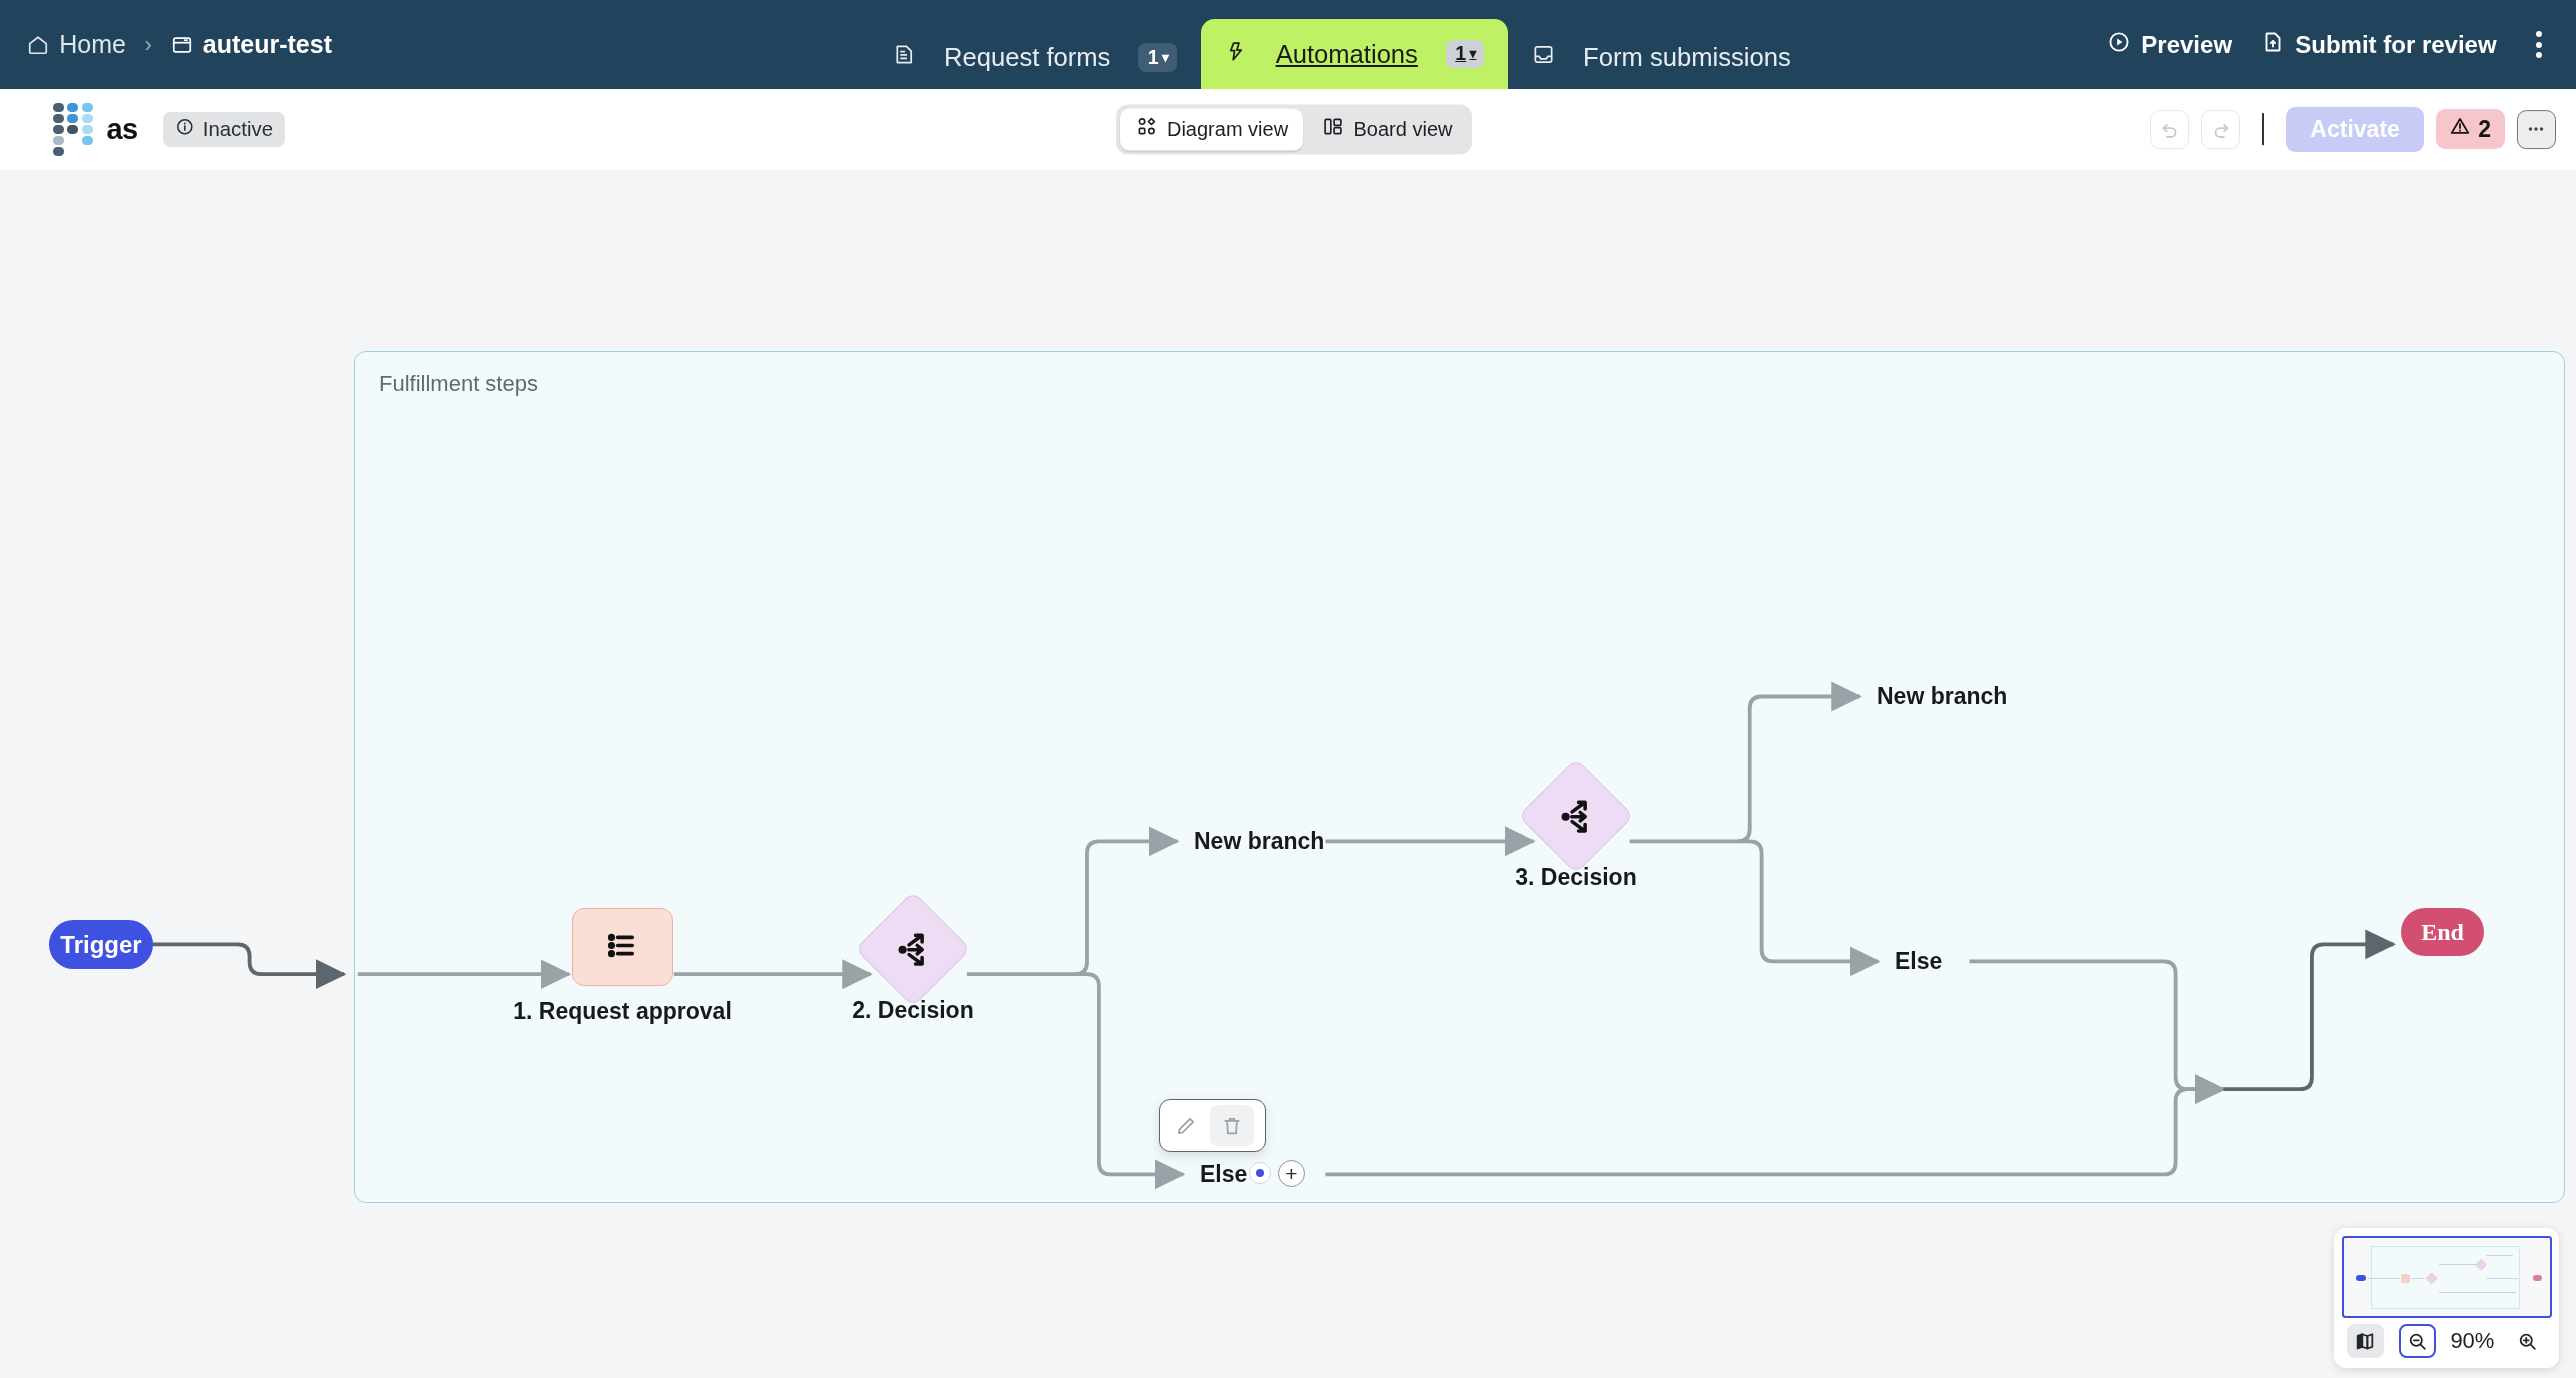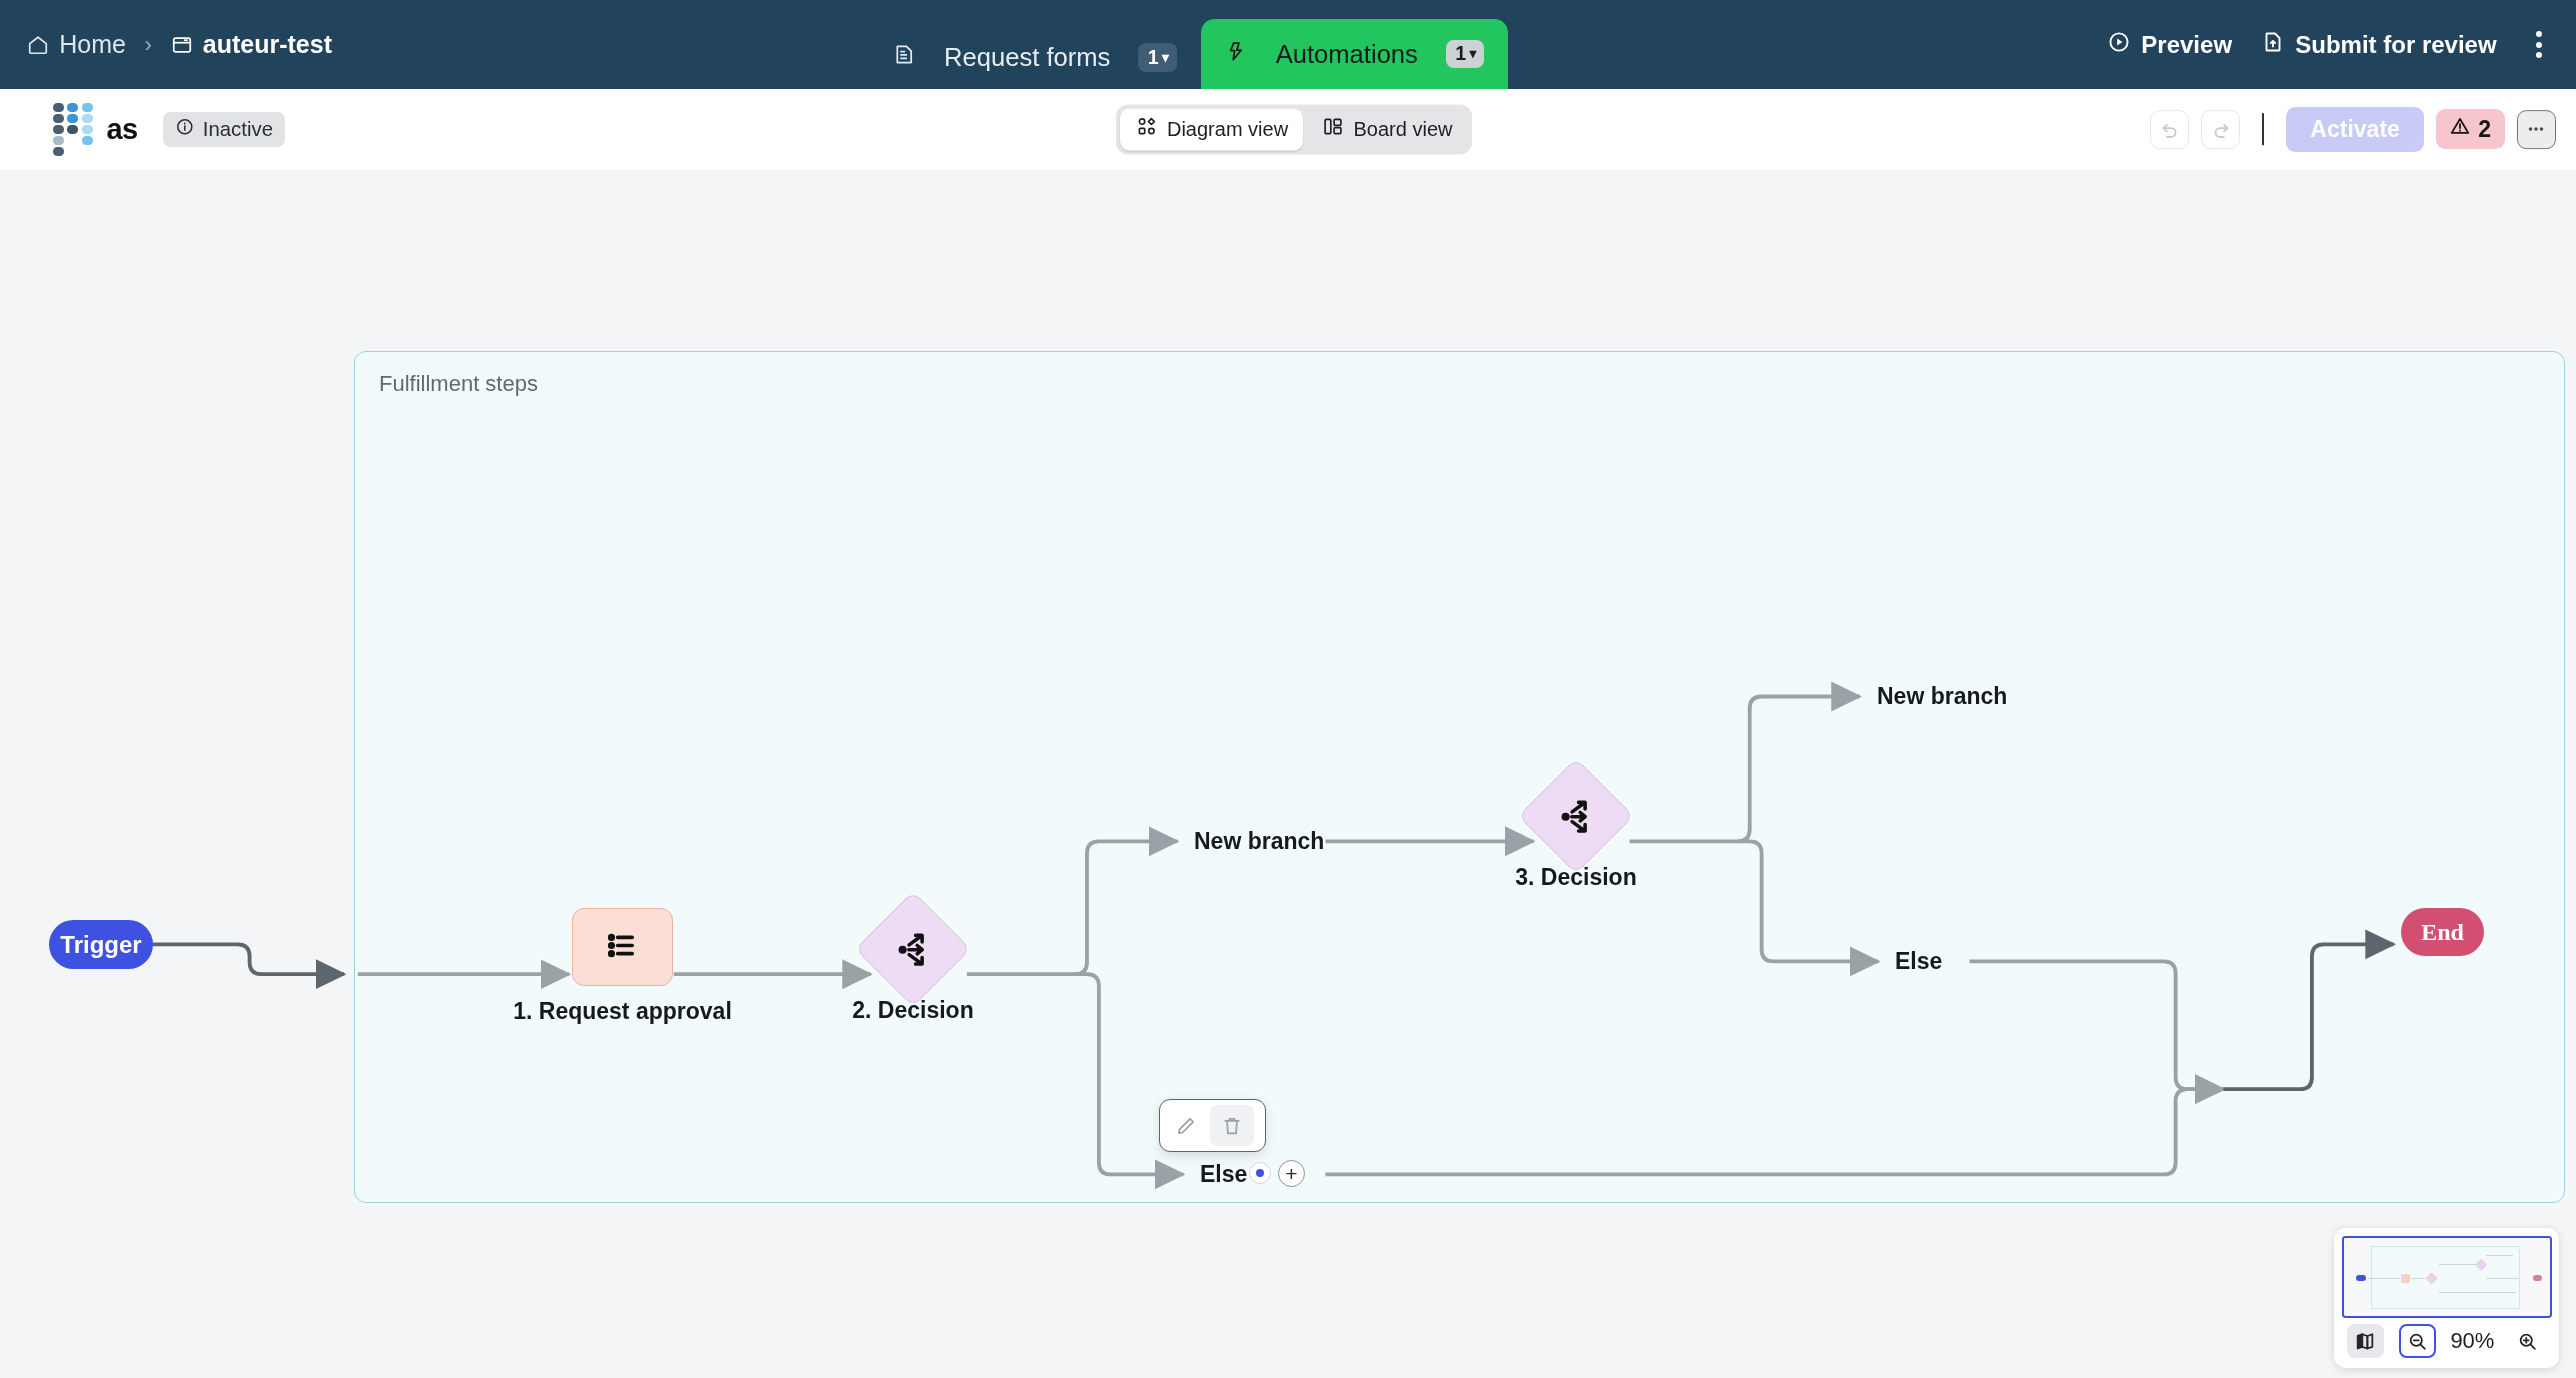--- a/index.html
+++ b/index.html
@@ -42,22 +42,23 @@
     display: flex; align-items: flex-end; height: 89px;
   }
   .tab {
     display: flex; align-items: center; gap: 28px;
     height: 63px; padding: 0 24px;
     color: #e7edf2; font-size: 25.6px;
     border-radius: 13.6px 13.6px 0 0;
     cursor: pointer; white-space: nowrap;
   }
   .tab.active {
-    background: #22c55e; color: #1b1b1b;
+    background: #bef264; color: #1b1b1b;
     height: 70px;
+    text-decoration: underline;
   }
   .tab-count {
     display: inline-flex; align-items: center; gap: 3.4px;
     background: rgba(255,255,255,0.14);
     border-radius: 7.7px; padding: 4.3px 7.7px 4.3px 9.4px;
     font-size: 19.6px; font-weight: bold; color: #ffffff;
     line-height: 1;
   }
   .tab.active .tab-count {
     background: #cdd2d6; color: #1b1b1b;
@@ -315,20 +316,29 @@
             <path d="M9 3.2 6 11h4l-1.4 9.6L17 10.5h-4.6l2.2-7.3z"></path>
           </svg>
         </span>
         <span>Automations</span>
         <span class="tab-count">
           <span>1</span>
           <span class="caret">▾</span>
         </span>
       </div>
 
+      <div class="tab">
+        <span>
+          <svg width="23" height="23" viewBox="0 0 24 24" fill="none" stroke="#e7edf2" stroke-width="1.8" stroke-linejoin="round">
+            <rect x="3.5" y="4" width="17" height="16" rx="2"></rect>
+            <path d="M3.5 14h4l1.5 2.5h6L16.5 14h4"></path>
+          </svg>
+        </span>
+        <span>Form submissions</span>
+      </div>
 
     </div>
 
     <div class="top-actions">
       <div class="top-action">
         <span>
           <svg width="24" height="24" viewBox="0 0 24 24" fill="none" stroke="#ffffff" stroke-width="1.9">
             <circle cx="12" cy="12" r="8.6"></circle>
               <path d="M10.2 8.5 15.4 12l-5.2 3.5z" fill="#ffffff" stroke="none"></path>
           </svg>

